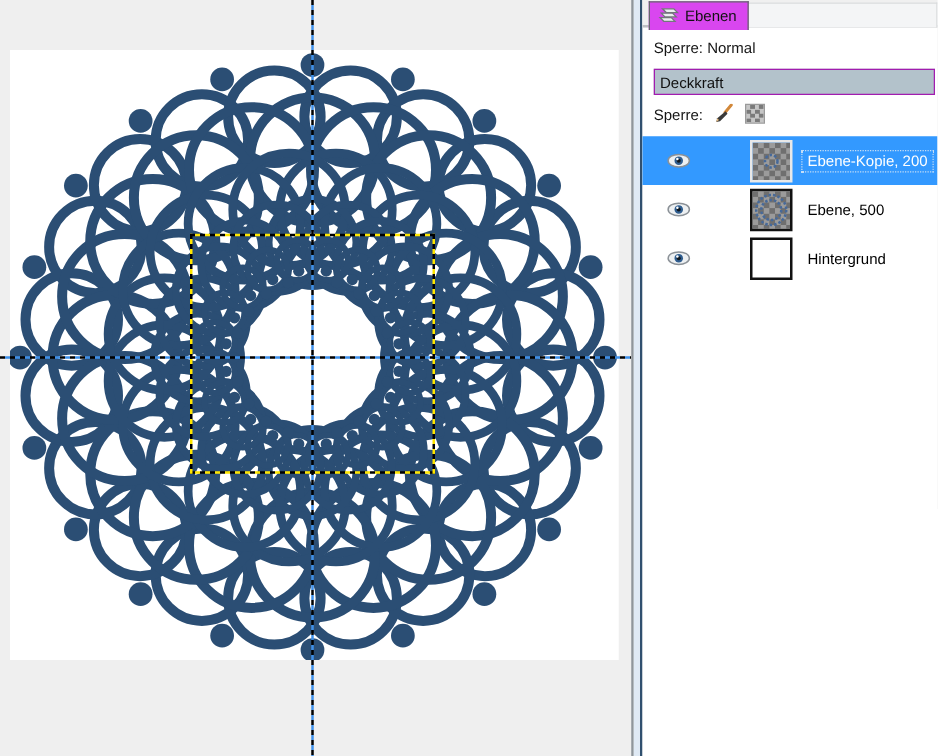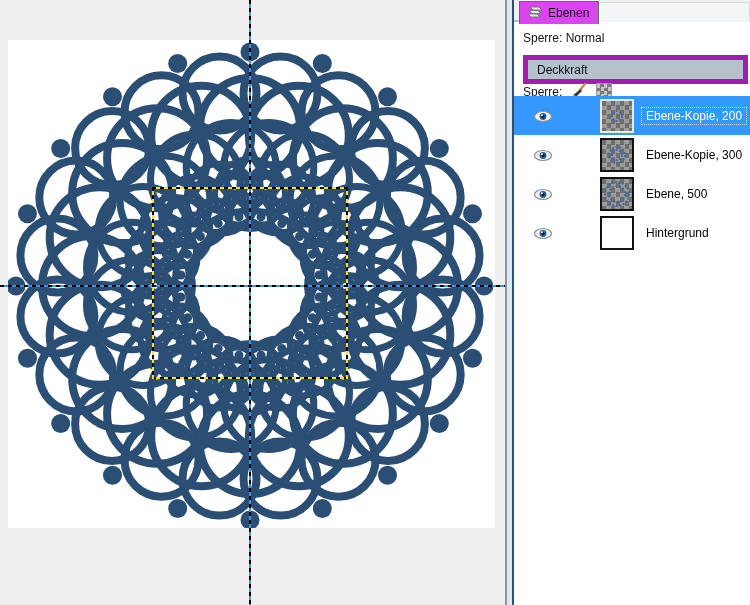--- a/index.html
+++ b/index.html
@@ -31,26 +31,26 @@
 
   
   .panel{position:absolute;left:514px;top:0;width:236px;height:605px;background:#ffffff}
   .tabbar{position:absolute;left:0;top:0;right:0;height:20px;background:#f0f0f0;border-bottom:2px solid #bdbfc3}
   .tab-inactive{position:absolute;left:77px;top:2px;right:0;height:19px;background:#f4f5f6;border:1px solid #d9dbdd;border-bottom:none}
   .tab-active{position:absolute;left:5px;top:1px;height:22px;background:#d946ef;
     border:1px solid #66696d;border-bottom:none;display:flex;align-items:center;gap:5px;
     padding:0 9px 0 6px;font-size:12px;color:#111;z-index:3}
   .mode-row{position:absolute;left:9px;top:31px;font-size:12px;color:#151515}
   .opacity-bar{position:absolute;left:9px;top:55px;right:2px;height:19px;background:#b3c2cb;
-    border:5px solid #a21caf;display:flex;align-items:center;padding-left:9px;font-size:12px;color:#101010}
+    border:1px solid #a21caf;display:flex;align-items:center;padding-left:4px;font-size:12px;color:#101010}
   .lock-row{position:absolute;left:9px;top:81px;height:18px;display:flex;align-items:flex-end;font-size:12px;color:#151515}
   .lock-row .gap{width:9px}
   .checker-icon{width:14px;height:14px;border:1px solid #9a9a9a;
     background:repeating-conic-gradient(#7a7a7a 0% 25%,#c6c6c6 0% 50%) 0 0/7px 7px}
-  .layers-list{position:absolute;left:0;top:96px;right:0}
+  .layers-list{position:absolute;left:0;top:109px;right:0}
   .layer-row{position:relative;height:39px}
   .layer-row.selected{background:#3399ff}
   .eye-btn{position:absolute;left:19px;top:50%;transform:translateY(-50%);width:22px;height:14px;cursor:pointer}
   .thumb{position:absolute;left:86px;top:50%;transform:translateY(-50%);width:34px;height:34px;
     box-sizing:border-box;border:2px solid #121212;overflow:hidden;
     background:repeating-conic-gradient(#9b9b9b 0% 25%,#6f6f6f 0% 50%) 0 0/9px 9px}
   .layer-row.selected .thumb{border-color:#e8e8e8}
   .thumb.white{background:#ffffff}
   .layer-label{position:absolute;left:128px;top:50%;transform:translateY(-50%);
     font-size:12px;color:#000;padding:1px 4px;white-space:nowrap}
@@ -290,33 +290,20 @@
         <span class="layer-label">Ebene-Kopie, 200</span>
       </div>
       <div class="layer-row">
         <span class="eye-btn"><svg width="20" height="13" viewBox="0 0 20 13">
             <ellipse cx="10" cy="6.5" rx="8.5" ry="5" fill="#edf0f2" stroke="#8b9197" stroke-width="1.2"></ellipse>
             <circle cx="10" cy="6.5" r="3.4" fill="#2f5d8f"></circle>
             <circle cx="10" cy="6.5" r="1.6" fill="#10181f"></circle>
             <circle cx="8.9" cy="5.2" r="1" fill="#ffffff"></circle>
           </svg></span>
         <div class="thumb"><svg width="30" height="30" viewBox="0 0 30 30">
-            <circle cx="15" cy="15" r="8" fill="none" stroke="#46699a" stroke-width="2" stroke-dasharray="2 1.6"></circle>
-            <circle cx="15" cy="15" r="5" fill="none" stroke="#46699a" stroke-width="2" stroke-dasharray="2 1.6"></circle>
-          </svg></div>
-        <span class="layer-label">Ebene-Kopie, 300</span>
-      </div>
-      <div class="layer-row">
-        <span class="eye-btn"><svg width="20" height="13" viewBox="0 0 20 13">
-            <ellipse cx="10" cy="6.5" rx="8.5" ry="5" fill="#edf0f2" stroke="#8b9197" stroke-width="1.2"></ellipse>
-            <circle cx="10" cy="6.5" r="3.4" fill="#2f5d8f"></circle>
-            <circle cx="10" cy="6.5" r="1.6" fill="#10181f"></circle>
-            <circle cx="8.9" cy="5.2" r="1" fill="#ffffff"></circle>
-          </svg></span>
-        <div class="thumb"><svg width="30" height="30" viewBox="0 0 30 30">
             <circle cx="15" cy="15" r="12" fill="none" stroke="#46699a" stroke-width="2" stroke-dasharray="2 1.6"></circle>
             <circle cx="15" cy="15" r="8" fill="none" stroke="#46699a" stroke-width="2" stroke-dasharray="2 1.6"></circle>
           </svg></div>
         <span class="layer-label">Ebene, 500</span>
       </div>
       <div class="layer-row">
         <span class="eye-btn"><svg width="20" height="13" viewBox="0 0 20 13">
             <ellipse cx="10" cy="6.5" rx="8.5" ry="5" fill="#edf0f2" stroke="#8b9197" stroke-width="1.2"></ellipse>
             <circle cx="10" cy="6.5" r="3.4" fill="#2f5d8f"></circle>
             <circle cx="10" cy="6.5" r="1.6" fill="#10181f"></circle>

